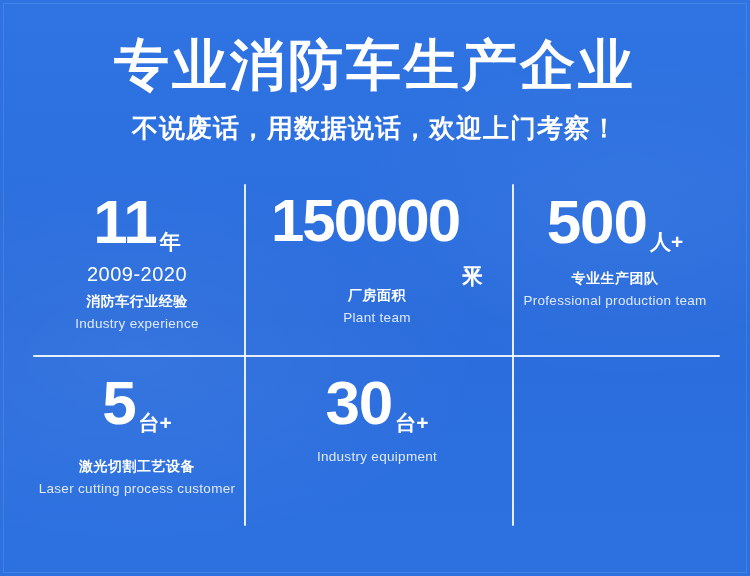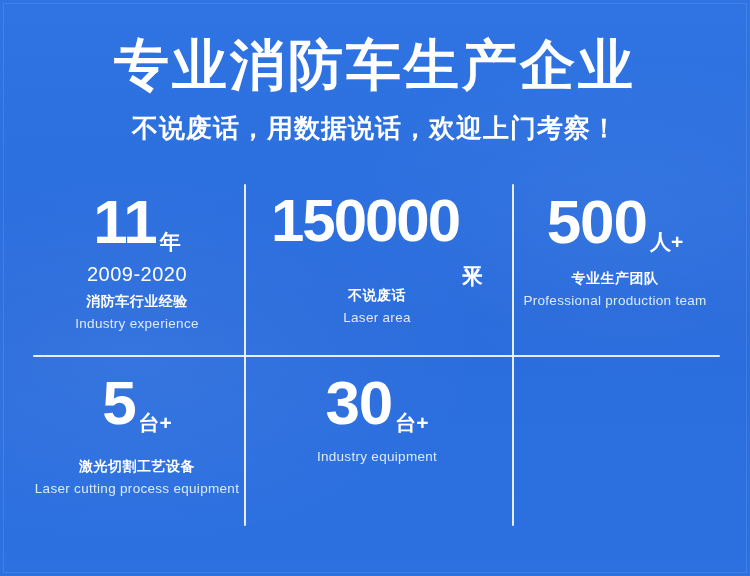--- a/index.html
+++ b/index.html
@@ -190,43 +190,43 @@
       <div class="cn-label">消防车行业经验</div>
       <div class="en-label">Industry experience</div>
     </div>
 
     <div class="cell">
       <div class="figure">
         <span class="num wide">150000</span>
         <span class="suffix stacked"><span style="writing-mode:vertical-rl;text-orientation:upright;letter-spacing:0;">平米</span></span>
       </div>
       <div class="period"></div>
-      <div class="cn-label" style="margin-top:26px;">不说废话</div>
-      <div class="en-label">Laser area</div>
+      <div class="cn-label" style="margin-top:26px;">厂房面积</div>
+      <div class="en-label">Plant team</div>
     </div>
 
     <div class="cell">
       <div class="figure">
         <span class="num">500</span>
         <span class="suffix inline">人+</span>
       </div>
       <div class="period"></div>
       <div class="cn-label" style="">专业生产团队</div>
       <div class="en-label">Professional production team</div>
     </div>
 
 
     <div class="cell row2">
       <div class="figure">
         <span class="num">5</span>
         <span class="suffix inline">台+</span>
       </div>
       <div class="period"></div>
       <div class="cn-label" style="margin-top:14px;">激光切割工艺设备</div>
-      <div class="en-label">Laser cutting process equipment</div>
+      <div class="en-label">Laser cutting process customer</div>
     </div>
 
     <div class="cell row2">
       <div class="figure">
         <span class="num">30</span>
         <span class="suffix inline">台+</span>
       </div>
       <div class="period"></div>
       <div class="en-label">Industry equipment</div>
     </div>

